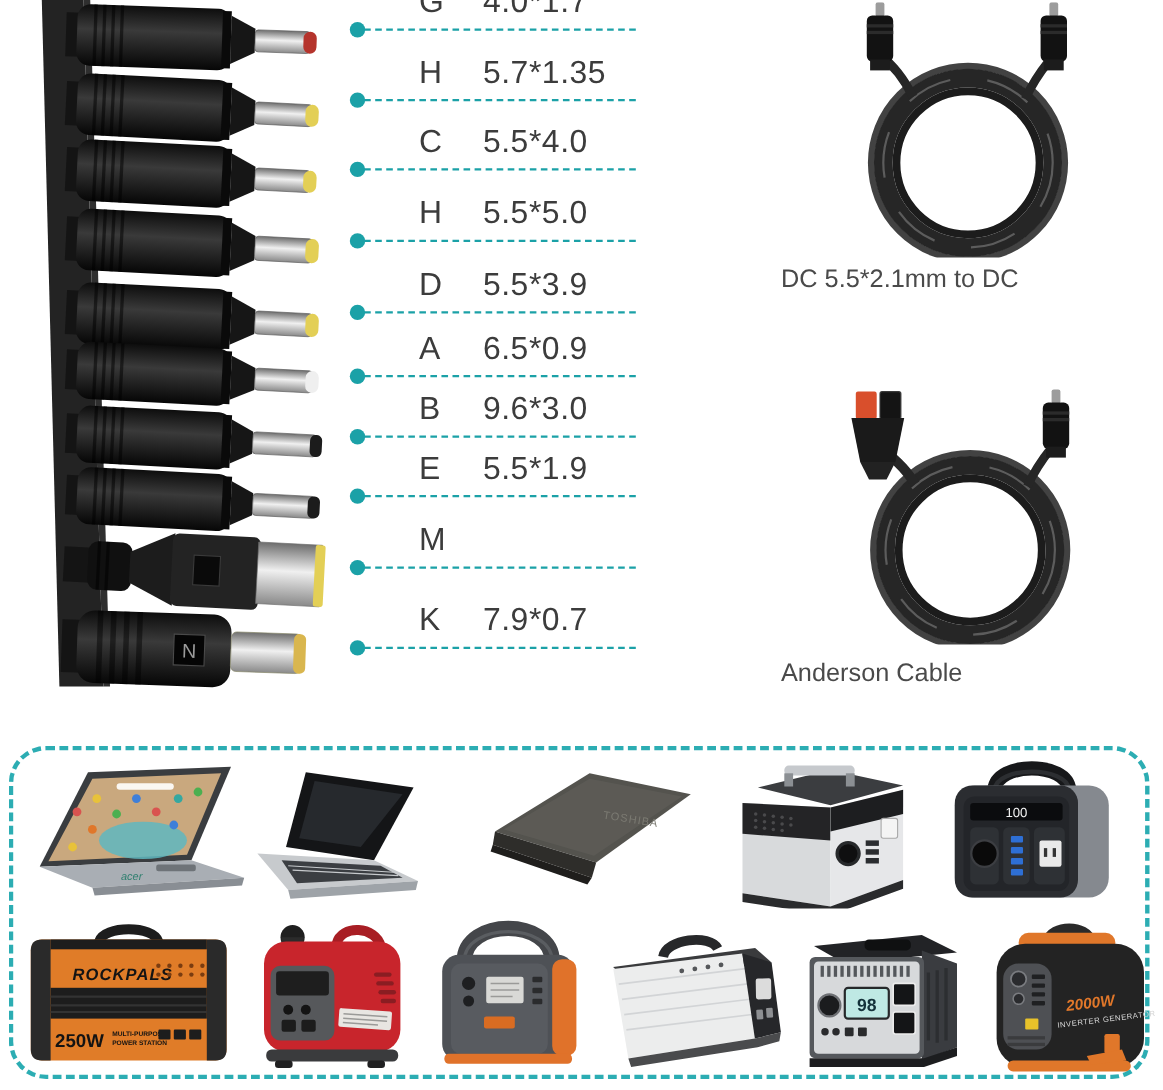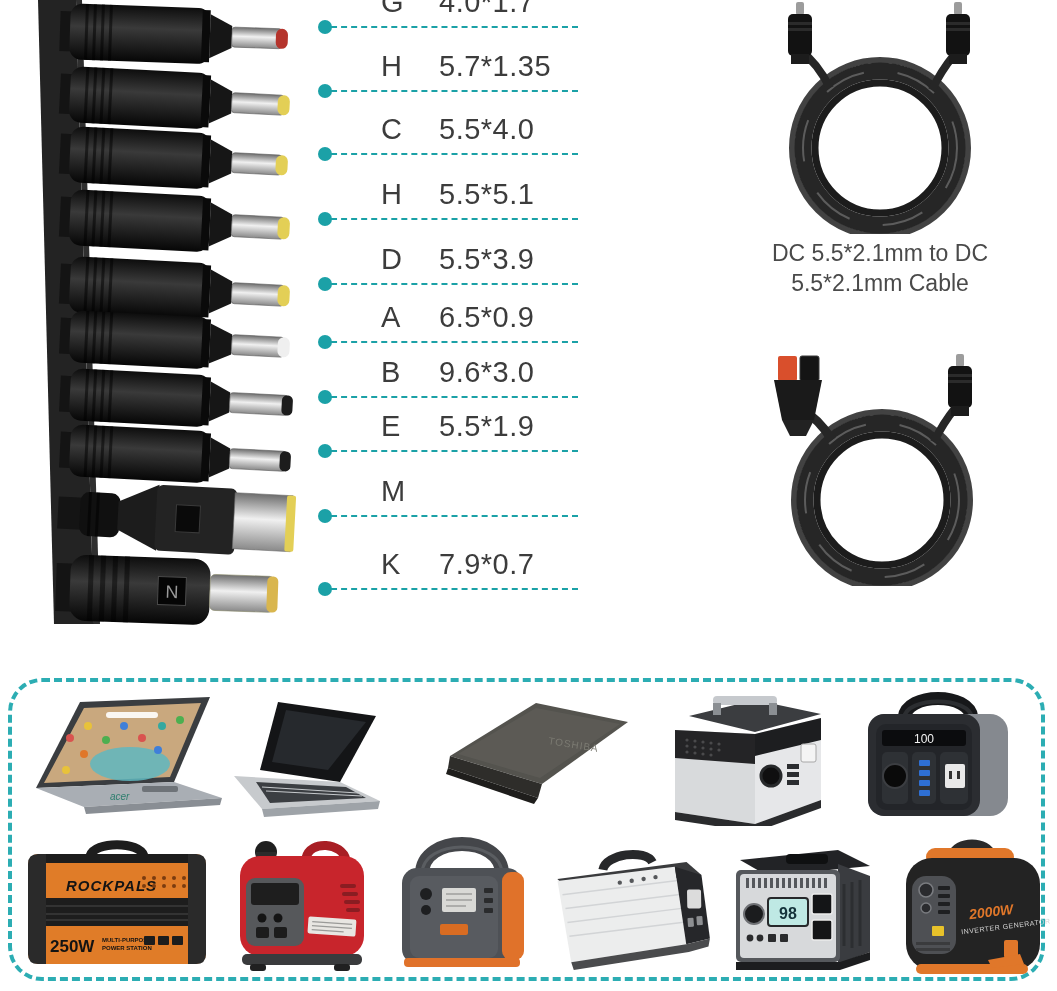--- a/index.html
+++ b/index.html
@@ -9,21 +9,21 @@
   
   .spec-row{position:absolute;left:321px;width:257px;height:46px;
             border-bottom:2px dashed #1ba1a7;display:flex;align-items:flex-end;
             padding-bottom:7px;box-sizing:border-box;}
   .spec-dot{position:absolute;left:-3px;bottom:-8px;width:14px;height:14px;
             border-radius:50%;background:#1ba1a7;}
   .spec-letter{display:inline-block;margin-left:60px;min-width:58px;
                font-size:29px;color:#3c3c3c;}
   .spec-size{font-size:29px;color:#3c3c3c;letter-spacing:.5px;}
   
-  .cable-caption{position:absolute;width:340px;text-align:center;font-size:23px;
+  .cable-caption{position:absolute;width:340px;text-align:left;font-size:23px;
                  line-height:1.32;color:#4a4a4a;}
   
   .device-box{position:absolute;left:8px;top:678px;width:1037px;height:303px;
               border:4px dashed #2cadb3;border-radius:34px;box-sizing:border-box;}
   svg text{font-family:"Liberation Sans",sans-serif;}
 </style>
 </head>
 <body>
 
 <div id="stage">
@@ -201,21 +201,21 @@
     <span class="spec-size">5.7*1.35</span>
   </div>
   <div class="spec-row" style="top:109px">
     <span class="spec-dot"></span>
     <span class="spec-letter">C</span>
     <span class="spec-size">5.5*4.0</span>
   </div>
   <div class="spec-row" style="top:174px">
     <span class="spec-dot"></span>
     <span class="spec-letter">H</span>
-    <span class="spec-size">5.5*5.1</span>
+    <span class="spec-size">5.5*5.0</span>
   </div>
   <div class="spec-row" style="top:239px">
     <span class="spec-dot"></span>
     <span class="spec-letter">D</span>
     <span class="spec-size">5.5*3.9</span>
   </div>
   <div class="spec-row" style="top:297px">
     <span class="spec-dot"></span>
     <span class="spec-letter">A</span>
     <span class="spec-size">6.5*0.9</span>
@@ -260,21 +260,20 @@
     <g transform="translate(248,8)">
       <rect x="-4" y="-8" width="8" height="13" rx="2" fill="#9c9c9c"></rect>
       <rect x="-12" y="4" width="24" height="42" rx="5" fill="#121212"></rect>
       <rect x="-12" y="12" width="24" height="3" fill="#2b2b2b"></rect>
       <rect x="-12" y="18" width="24" height="3" fill="#2b2b2b"></rect>
       <rect x="-9" y="44" width="18" height="10" fill="#1c1c1c"></rect>
     </g>
   </svg>
   <div class="cable-caption" style="left:710px;top:238px">
     <div>DC 5.5*2.1mm to DC</div>
-    <div>5.5*2.1mm Cable</div>
   </div>
 
   <svg class="abs" style="left:710px;top:348px" width="340" height="238" viewBox="0 0 340 238">
     <g>
       <circle cx="172" cy="152" r="88" fill="none" stroke="#2e2e2e" stroke-width="6" opacity=".9"></circle>
       <circle cx="172" cy="152" r="77" fill="none" stroke="#262626" stroke-width="17"></circle>
       <circle cx="172" cy="152" r="65" fill="none" stroke="#1c1c1c" stroke-width="7"></circle>
       <circle cx="172" cy="152" r="77" fill="none" stroke="#5c5c5c" stroke-width="2" stroke-dasharray="42 34"></circle>
       <path d="M122,92 C112,76 100,66 92,62" fill="none" stroke="#262626" stroke-width="9"></path>
       <path d="M224,94 C234,72 244,62 250,54" fill="none" stroke="#262626" stroke-width="8"></path>
@@ -287,20 +286,21 @@
     </g>
     <g transform="translate(250,14)">
       <rect x="-4" y="-8" width="8" height="13" rx="2" fill="#9c9c9c"></rect>
       <rect x="-12" y="4" width="24" height="42" rx="5" fill="#121212"></rect>
       <rect x="-12" y="12" width="24" height="3" fill="#2b2b2b"></rect>
       <rect x="-12" y="18" width="24" height="3" fill="#2b2b2b"></rect>
       <rect x="-9" y="44" width="18" height="10" fill="#1c1c1c"></rect>
     </g>
   </svg>
   <div class="cable-caption" style="left:710px;top:596px">
+    <div>Anderson Cable</div>
   </div>
 
   <div class="device-box"></div>
 
   <svg class="abs" style="left:22px;top:694px" width="202" height="132" viewBox="0 0 202 132">
     <polygon points="14,94 58,8 188,3 152,88" fill="#3a3d40"></polygon>
     <polygon points="22,89 62,14 179,9 148,83" fill="#c9a87e"></polygon>
     <ellipse cx="108" cy="70" rx="40" ry="17" fill="#5fb7c0" opacity=".85"></ellipse>
     <rect x="84" y="18" width="52" height="6" rx="3" fill="#ffffff" opacity=".9"></rect>
     <g>

